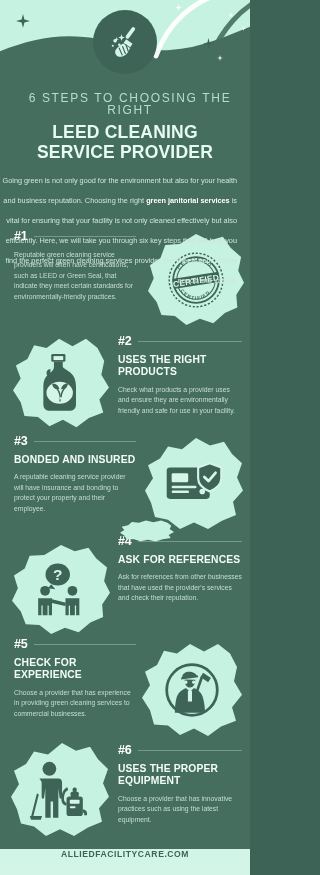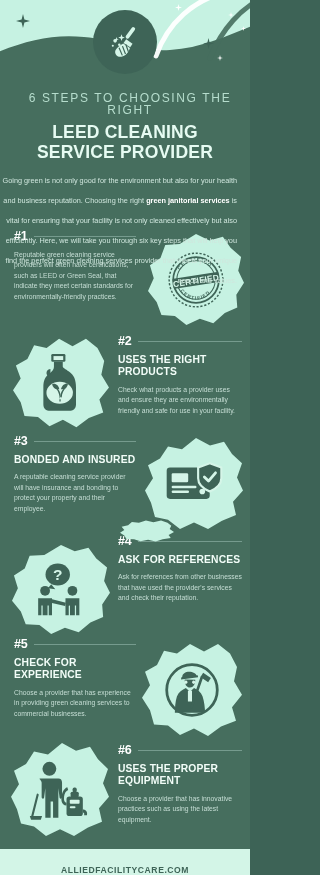--- a/index.html
+++ b/index.html
@@ -84,21 +84,21 @@
     display:flex; align-items:center; justify-content:center;
   }
   .blob svg { display:block; }
   .blob-a { clip-path:polygon(50% 0%,64% 7%,78% 3%,86% 15%,97% 25%,94% 40%,100% 53%,92% 66%,93% 80%,80% 86%,68% 97%,54% 92%,40% 99%,28% 89%,14% 88%,9% 74%,0% 62%,6% 48%,2% 34%,13% 26%,18% 12%,33% 11%); }
   .blob-b { clip-path:polygon(48% 2%,62% 10%,76% 2%,88% 12%,95% 26%,92% 41%,100% 55%,90% 68%,94% 82%,79% 88%,66% 98%,52% 90%,38% 97%,26% 87%,12% 86%,8% 71%,0% 58%,8% 45%,3% 31%,15% 24%,22% 9%,35% 12%); }
   .blob-c { clip-path:polygon(52% 1%,66% 9%,80% 5%,88% 18%,98% 28%,93% 43%,99% 57%,89% 69%,92% 83%,78% 89%,64% 98%,50% 91%,36% 98%,24% 88%,11% 85%,7% 70%,1% 57%,9% 44%,4% 30%,16% 23%,24% 10%,38% 13%); }
 
   
   #footer {
     position:absolute; left:0; bottom:0; width:250px; height:26px;
-    background:#d3f5e7; display:flex; align-items:flex-end; justify-content:center;
+    background:#d3f5e7; display:flex; align-items:flex-start; justify-content:center;
   }
   #footer-url {
     font-size:8.6px; font-weight:700; letter-spacing:0.55px; color:#3e6457;
   }
 </style>
 </head>
 <body>
 
 <div id="header">
 

